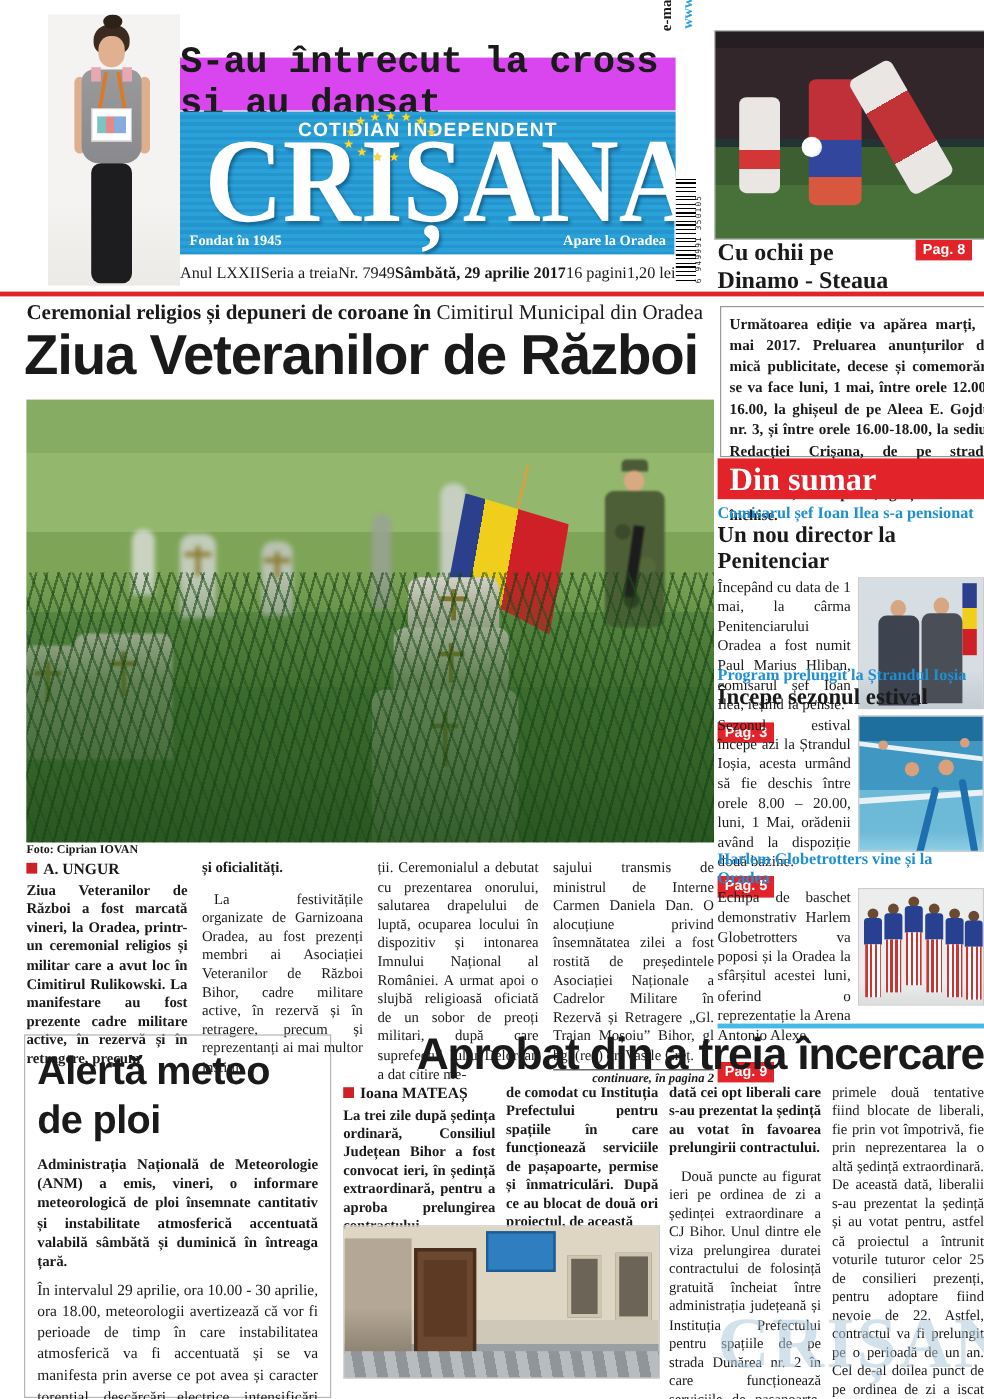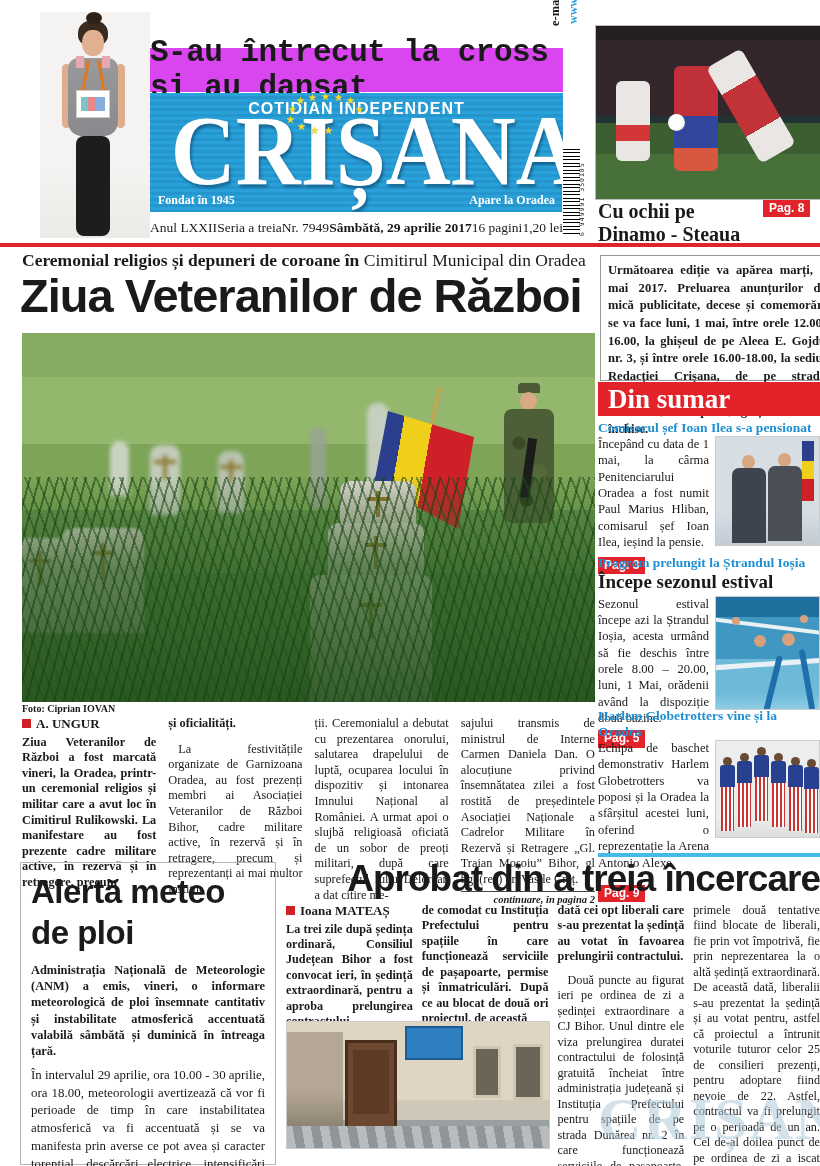--- a/index.html
+++ b/index.html
@@ -291,20 +291,21 @@
   </div>
 
   <div class="abs announce just">Următoarea ediție va apărea marți, 2 mai 2017. Preluarea anunțurilor de mică publicitate, decese și comemorări se va face luni, 1 mai, între orele 12.00-16.00, la ghișeul de pe Aleea E. Gojdu nr. 3, și între orele 16.00-18.00, la sediul Redacției Crișana, de pe strada Patrioților nr. 4 (lângă Teatrul de Stat). Duminică, 30 aprilie, ghișeele vor fi închise.</div>
 
   <div class="abs dinsumar">
     <span>Din sumar</span>
   </div>
 
   <div class="abs sb-item" style="top:420px;">
     <div class="kicker-blue">Comisarul șef Ioan Ilea s-a pensionat</div>
+    <div class="sb-head">Un nou director la Penitenciar</div>
     <div class="sb-flex">
       <div>
         <div class="sb-body just">Începând cu data de 1 mai, la cârma Penitenciarului Oradea a fost numit Paul Marius Hliban, comisarul șef Ioan Ilea, ieșind la pensie.</div>
         <span class="badge" style="margin-top:6px;">Pag. 3</span>
       </div>
       <div class="sb-photo pen-bg" style="height:108px;">
         <span style="position:absolute;left:86px;top:4px;width:12px;height:60px;background:linear-gradient(180deg,#2b3f8c 0 34%,#f0cf1c 34% 64%,#cf2027 64% 100%);"></span>
         <span class="man" style="left:16px;top:18px;">
             <span class="head"></span>
             <span class="suit" style="background:#3d4450;"></span>

